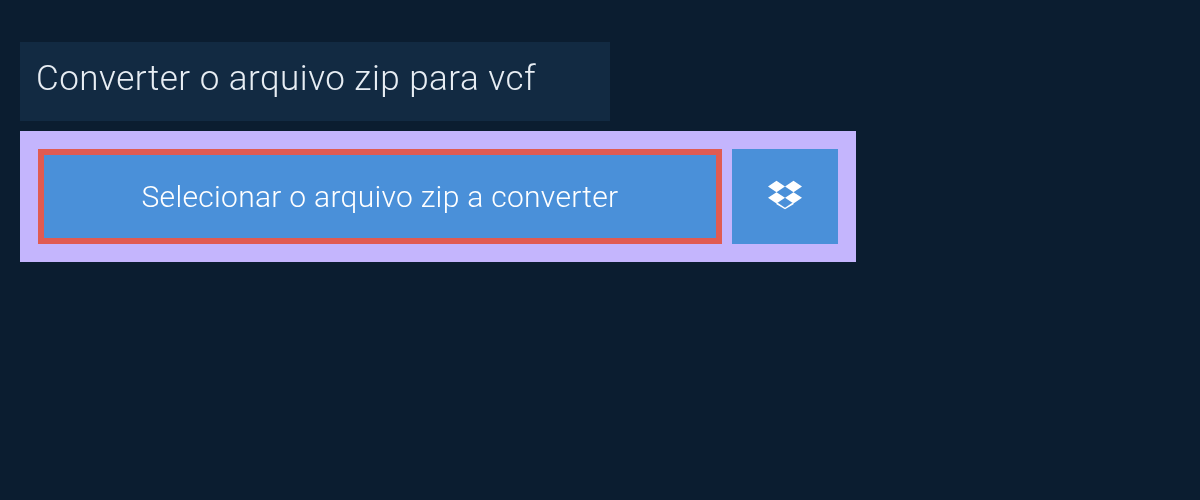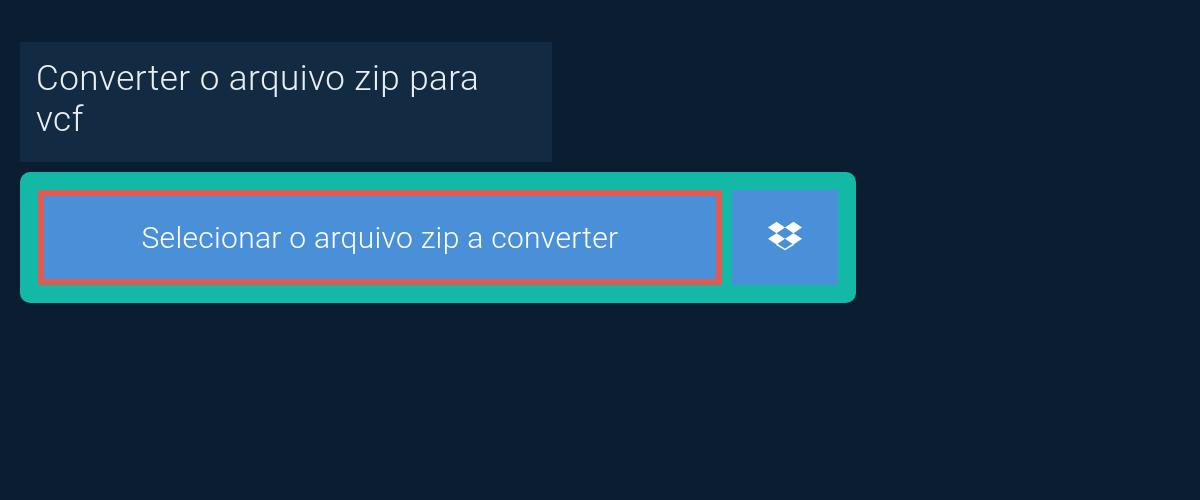--- a/index.html
+++ b/index.html
@@ -10,40 +10,39 @@
     body {
       width: 1200px;
       height: 500px;
       background: #0b1d30;
       font-family: -apple-system, BlinkMacSystemFont, "Segoe UI", Roboto, Helvetica, Arial, sans-serif;
       overflow: hidden;
     }
     .header-container {
       margin-top: 42px;
       margin-left: 20px;
-      width: 532px;
+      width: 590px;
       background: #122a42;
       padding: 16px 18px 22px 16px;
     }
     .page-title {
       color: #e8eef4;
       font-size: 35px;
       font-weight: 300;
       letter-spacing: 0.5px;
     }
     .action-panel {
       margin-top: 10px;
       margin-left: 20px;
       width: 836px;
-      background: #14b8a6;
+      background: #c4b5fd;
       padding: 18px;
       display: flex;
       gap: 10px;
       align-items: stretch;
-      border-radius: 10px;
     }
     .select-file-button {
       flex: 1;
       background: #4a90d9;
       border: 6px solid #e05b52;
       color: #ffffff;
       font-size: 30px;
       font-weight: 300;
       padding: 24px 20px;
       cursor: pointer;

